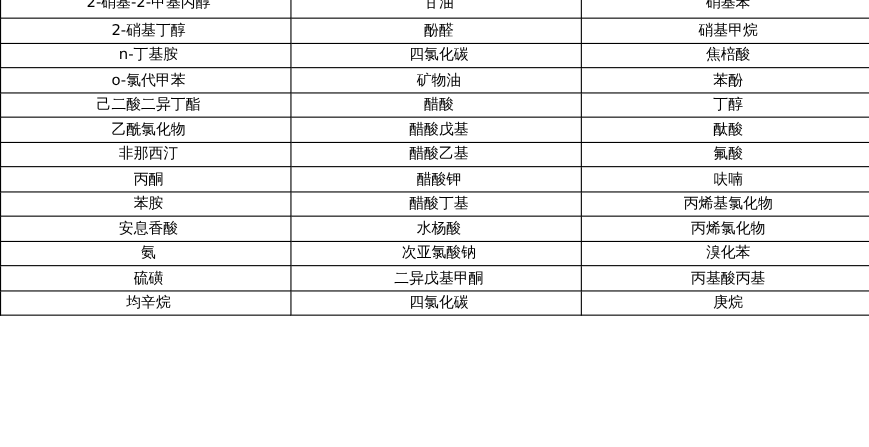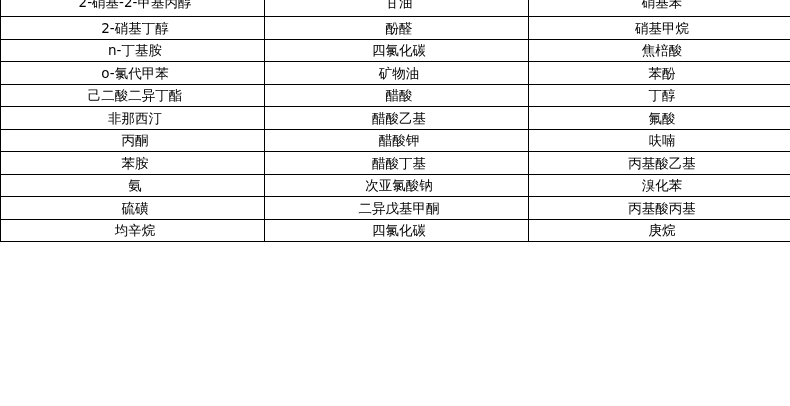--- a/index.html
+++ b/index.html
@@ -81,33 +81,43 @@
       <td>o-氯代甲苯</td>
       <td>矿物油</td>
       <td>苯酚</td>
     </tr>
     <tr>
       <td>己二酸二异丁酯</td>
       <td>醋酸</td>
       <td>丁醇</td>
     </tr>
     <tr>
+      <td>乙酰氯化物</td>
+      <td>醋酸戊基</td>
+      <td>酞酸</td>
+    </tr>
+    <tr>
       <td>非那西汀</td>
       <td>醋酸乙基</td>
       <td>氟酸</td>
     </tr>
     <tr>
       <td>丙酮</td>
       <td>醋酸钾</td>
       <td>呋喃</td>
     </tr>
     <tr>
       <td>苯胺</td>
       <td>醋酸丁基</td>
-      <td>丙基酸乙基</td>
+      <td>丙烯基氯化物</td>
+    </tr>
+    <tr>
+      <td>安息香酸</td>
+      <td>水杨酸</td>
+      <td>丙烯氯化物</td>
     </tr>
     <tr>
       <td>氨</td>
       <td>次亚氯酸钠</td>
       <td>溴化苯</td>
     </tr>
     <tr>
       <td>硫磺</td>
       <td>二异戊基甲酮</td>
       <td>丙基酸丙基</td>

